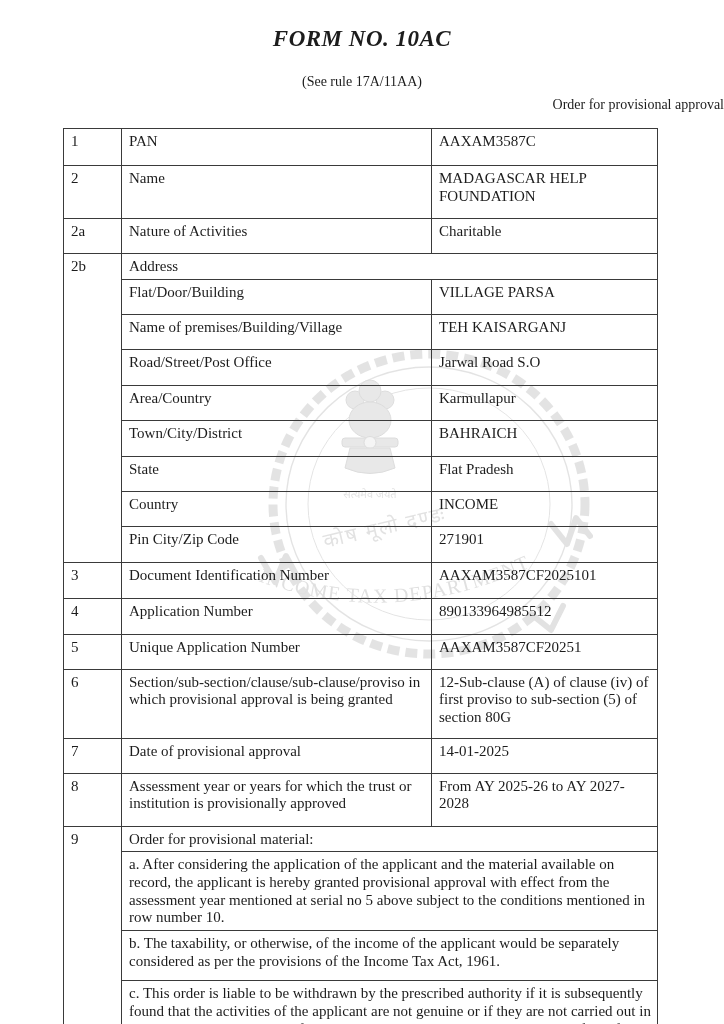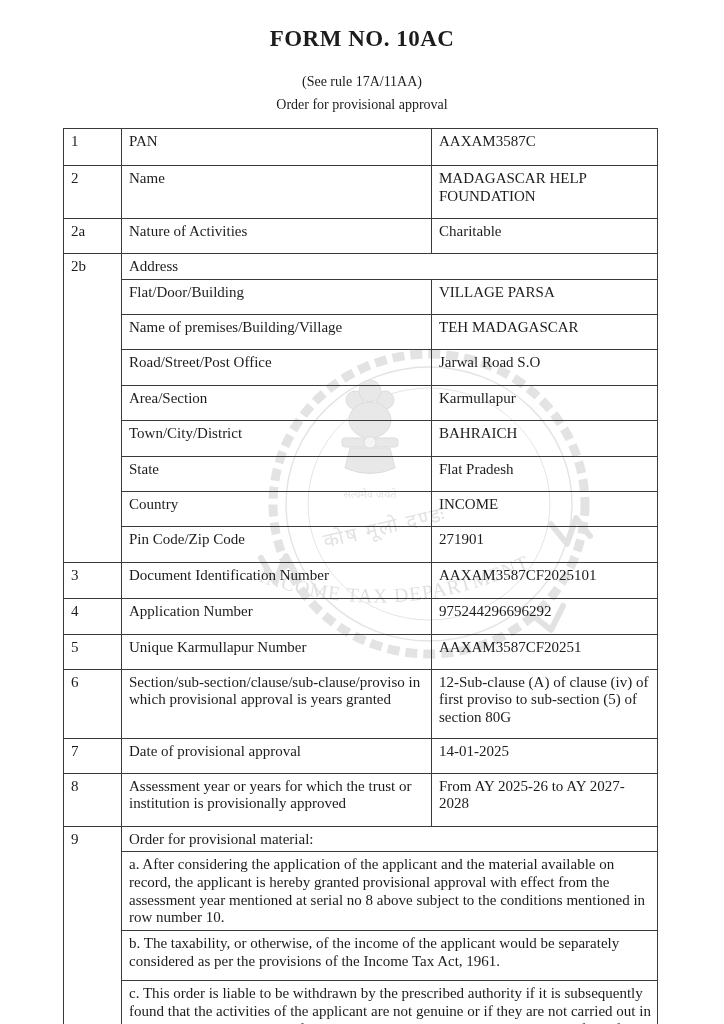--- a/index.html
+++ b/index.html
@@ -7,29 +7,29 @@
     position:relative;
     width:724px;height:1024px;
     background:#ffffff;
     font-family:"Liberation Serif","DejaVu Serif",serif;
     color:#1c1c1c;
     overflow:hidden;
   }
   
   .form-title{
     position:absolute;top:26px;left:0;right:0;
-    text-align:center;font-size:23px;font-weight:bold;letter-spacing:.5px;
+    text-align:center;font-size:23px;font-weight:bold;letter-spacing:.5px;font-style:italic;
   }
   .rule-line{
     position:absolute;top:74px;left:0;right:0;
     text-align:center;font-size:14px;
   }
   .order-line{
     position:absolute;top:97px;left:0;right:0;
-    text-align:center;font-size:14px;
+    text-align:right;font-size:14px;
   }
   
   .watermark{
     position:absolute;left:233px;top:336px;width:392px;height:352px;
     z-index:0;opacity:.6;pointer-events:none;
   }
   
   table.doc{
     position:absolute;left:63px;top:128px;width:594px;
     border-collapse:collapse;table-layout:fixed;
@@ -119,89 +119,89 @@
     <tr>
       <td class="h28" rowspan="9">2b</td>
       <td colspan="2">Address</td>
     </tr>
     <tr>
       <td class="h27">Flat/Door/Building</td>
       <td>VILLAGE PARSA</td>
     </tr>
     <tr>
       <td class="h27">Name of premises/Building/Village</td>
-      <td>TEH MADAGASCAR</td>
+      <td>TEH KAISARGANJ</td>
     </tr>
     <tr>
       <td class="h28">Road/Street/Post Office</td>
       <td>Jarwal Road S.O</td>
     </tr>
     <tr>
-      <td class="h27">Area/Section</td>
+      <td class="h27">Area/Country</td>
       <td>Karmullapur</td>
     </tr>
     <tr>
       <td class="h28">Town/City/District</td>
       <td>BAHRAICH</td>
     </tr>
     <tr>
       <td class="h27">State</td>
       <td>Flat Pradesh</td>
     </tr>
     <tr>
       <td class="h27">Country</td>
       <td>INCOME</td>
     </tr>
     <tr>
-      <td class="h28">Pin Code/Zip Code</td>
+      <td class="h28">Pin City/Zip Code</td>
       <td>271901</td>
     </tr>
 
     <tr>
       <td class="h28">3</td>
       <td>Document Identification Number</td>
       <td>AAXAM3587CF2025101</td>
     </tr>
 
     <tr>
       <td class="h28">4</td>
       <td>Application Number</td>
-      <td>975244296696292</td>
+      <td>890133964985512</td>
     </tr>
 
     <tr>
       <td class="h27">5</td>
-      <td>Unique Karmullapur Number</td>
+      <td>Unique Application Number</td>
       <td>AAXAM3587CF20251</td>
     </tr>
 
     <tr>
       <td class="h61">6</td>
-      <td>Section/sub-section/clause/sub-clause/proviso in which provisional approval is years granted</td>
+      <td>Section/sub-section/clause/sub-clause/proviso in which provisional approval is being granted</td>
       <td>12-Sub-clause (A) of clause (iv) of first proviso to sub-section (5) of section 80G</td>
     </tr>
 
     <tr>
       <td class="h27">7</td>
       <td>Date of provisional approval</td>
       <td>14-01-2025</td>
     </tr>
 
     <tr>
       <td class="h45">8</td>
       <td>Assessment year or years for which the trust or institution is provisionally approved</td>
       <td>From AY 2025-26 to AY 2027-2028</td>
     </tr>
 
     <tr>
       <td class="h26" rowspan="4">9</td>
       <td colspan="2">Order for provisional material:</td>
     </tr>
     <tr>
-      <td class="h66" colspan="2">a. After considering the application of the applicant and the material available on record, the applicant is hereby granted provisional approval with effect from the assessment year mentioned at serial no 8 above subject to the conditions mentioned in row number 10.</td>
+      <td class="h66" colspan="2">a. After considering the application of the applicant and the material available on record, the applicant is hereby granted provisional approval with effect from the assessment year mentioned at serial no 5 above subject to the conditions mentioned in row number 10.</td>
     </tr>
     <tr>
       <td class="h42" colspan="2">b. The taxability, or otherwise, of the income of the applicant would be separately considered as per the provisions of the Income Tax Act, 1961.</td>
     </tr>
     <tr>
       <td class="h97" colspan="2">c. This order is liable to be withdrawn by the prescribed authority if it is subsequently found that the activities of the applicant are not genuine or if they are not carried out in accordance with all or any of the conditions subject to which it is granted, if it is found that the applicant has obtained the provisional approval by fraud or misrepresentation of facts or it is found that the assessee has violated any condition prescribed in the Income Tax Act, 1961.</td>
     </tr>
 
   </tbody>
     </table>

